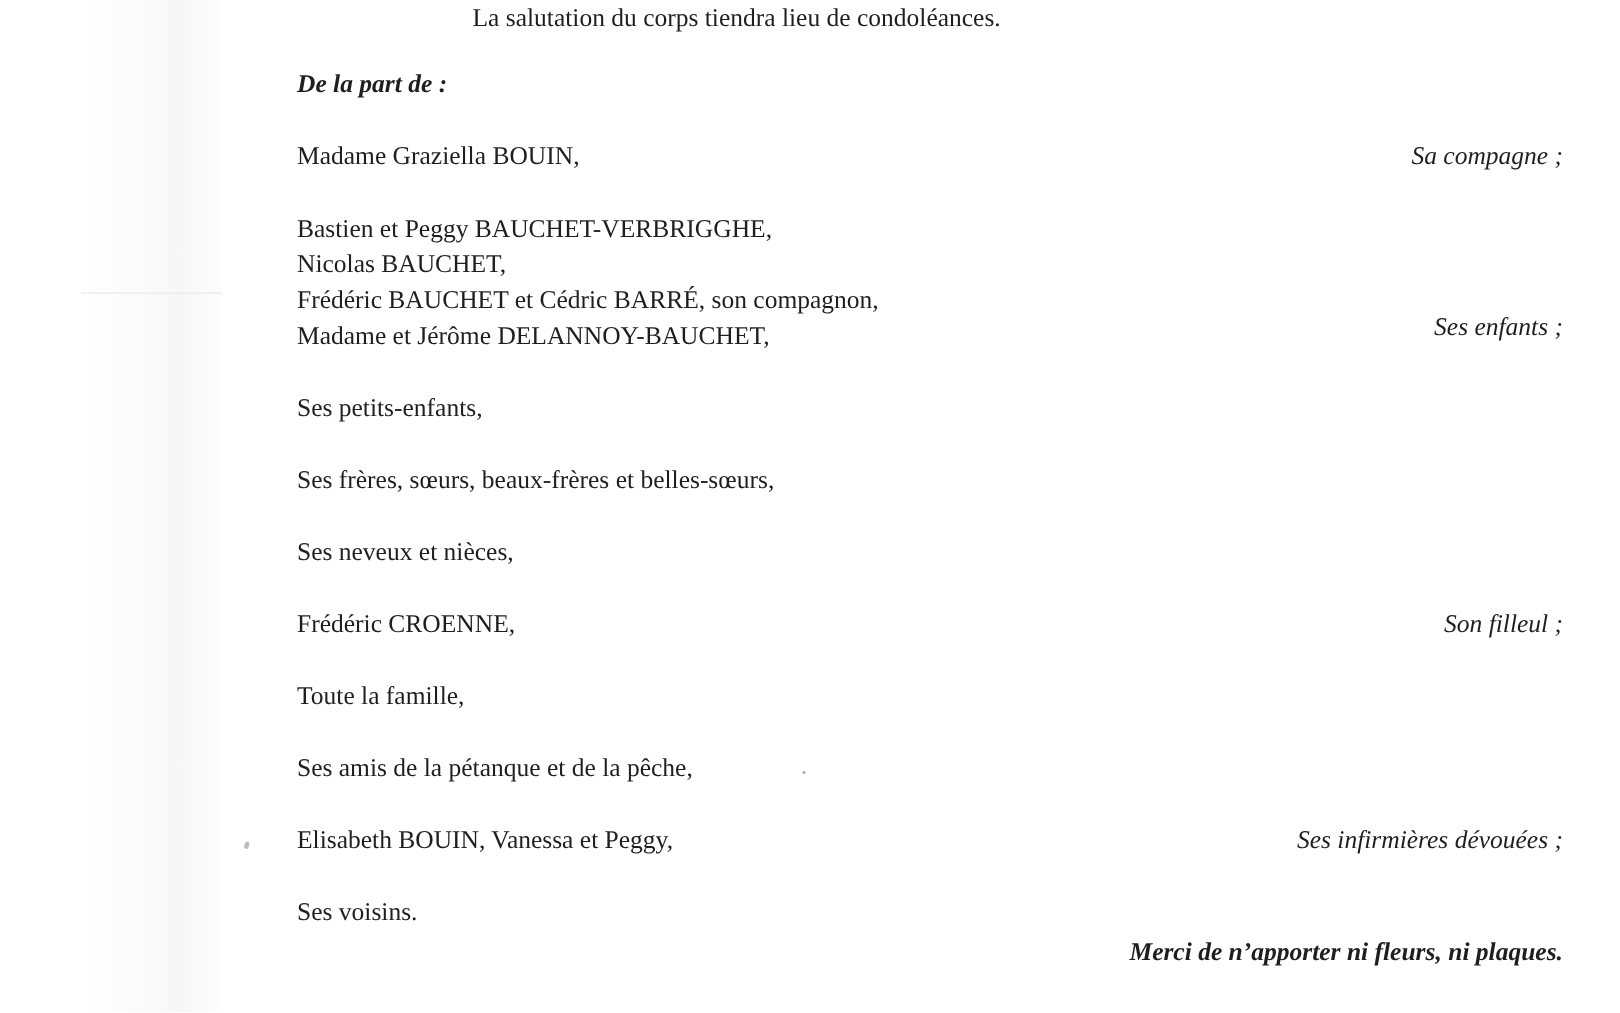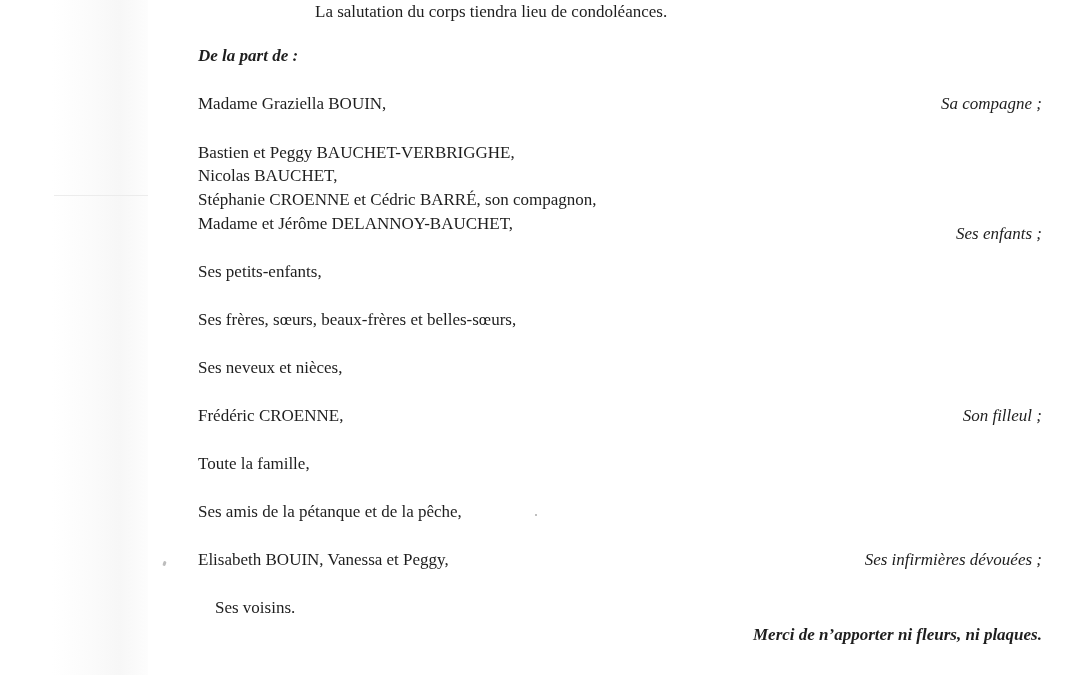--- a/index.html
+++ b/index.html
@@ -85,36 +85,36 @@
 
 <div>
   <div class="line intro">La salutation du corps tiendra lieu de condoléances.</div>
   <div class="line heading">De la part de :</div>
 
   <div class="line left" style="top:94px;">Madame Graziella BOUIN,</div>
   <div class="line right" style="top:94px;">Sa compagne ;</div>
 
   <div class="line left" style="top:143px;">Bastien et Peggy BAUCHET-VERBRIGGHE,</div>
   <div class="line left" style="top:166px;">Nicolas BAUCHET,</div>
-  <div class="line left" style="top:190px;">Stéphanie CROENNE et Cédric BARRÉ, son compagnon,</div>
+  <div class="line left" style="top:190px;">Frédéric BAUCHET et Cédric BARRÉ, son compagnon,</div>
   <div class="line left" style="top:214px;">Madame et Jérôme DELANNOY-BAUCHET,</div>
-  <div class="line right" style="top:224px;">Ses enfants ;</div>
+  <div class="line right" style="top:208px;">Ses enfants ;</div>
 
   <div class="line left" style="top:262px;">Ses petits-enfants,</div>
 
   <div class="line left" style="top:310px;">Ses frères, sœurs, beaux-frères et belles-sœurs,</div>
 
   <div class="line left" style="top:358px;">Ses neveux et nièces,</div>
 
   <div class="line left" style="top:406px;">Frédéric CROENNE,</div>
   <div class="line right" style="top:406px;margin-left:36px;">Son filleul ;</div>
 
   <div class="line left" style="top:454px;">Toute la famille,</div>
 
   <div class="line left" style="top:502px;">Ses amis de la pétanque et de la pêche,</div>
 
   <div class="line left" style="top:550px;">Elisabeth BOUIN, Vanessa et Peggy,</div>
   <div class="line right" style="top:550px;">Ses infirmières dévouées ;</div>
 
-  <div class="line left" style="top:598px;margin-left:17px;">Ses voisins.</div>
+  <div class="line left" style="top:598px;">Ses voisins.</div>
 
   <div class="line note">Merci de n’apporter ni fleurs, ni plaques.</div>
 </div>
 
 </body></html>

